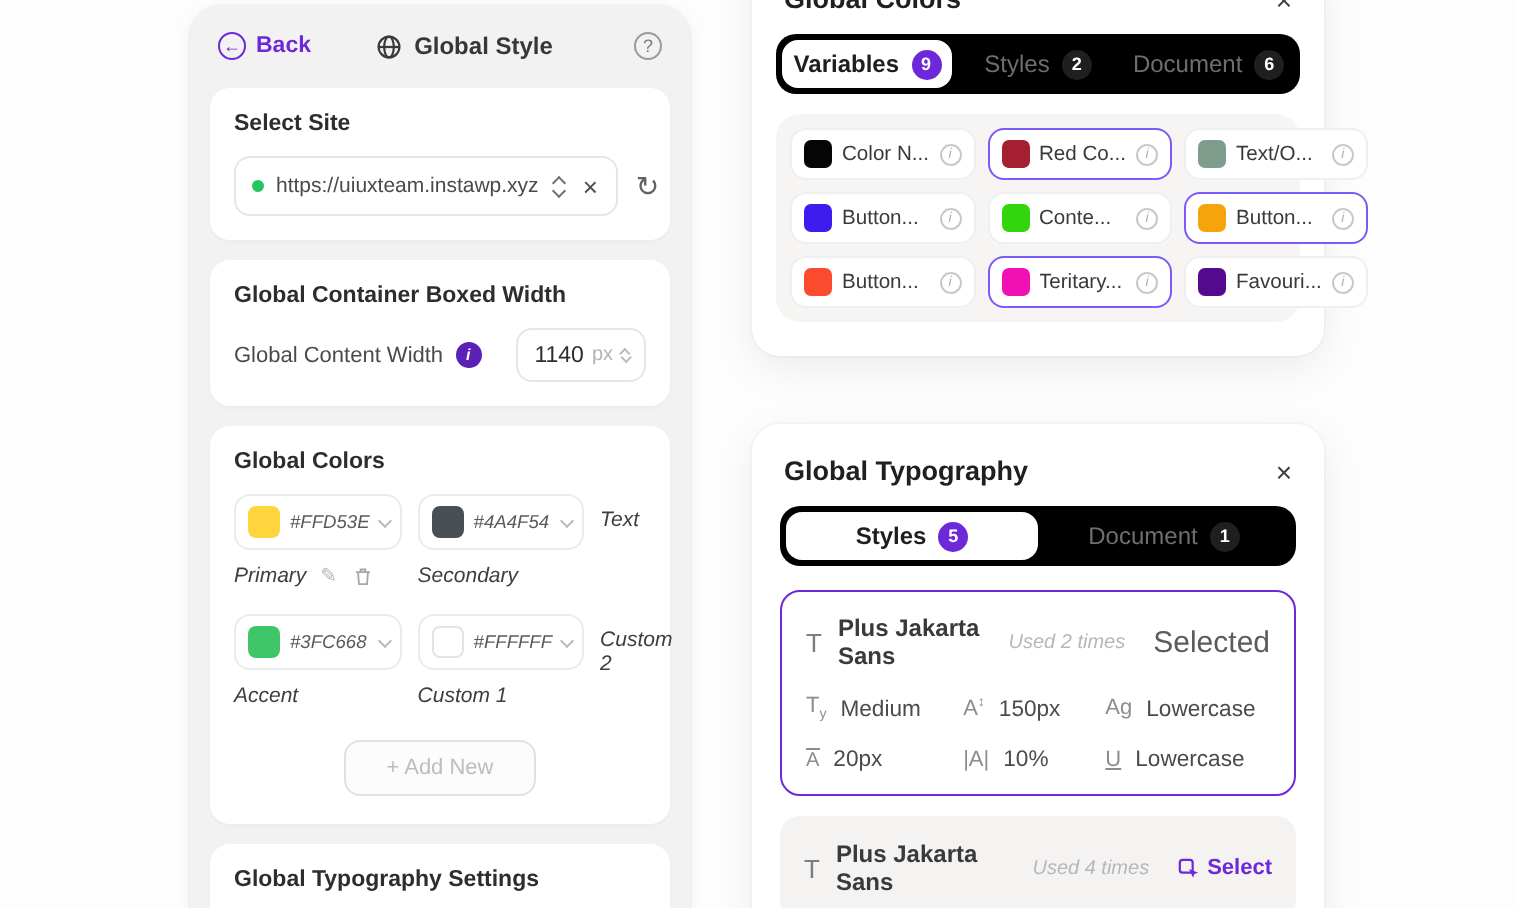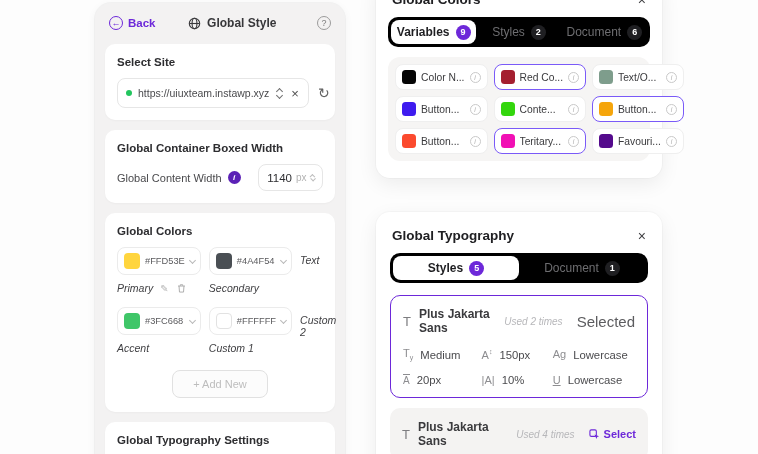--- a/index.html
+++ b/index.html
@@ -42,21 +42,21 @@
   .mini-input { display:flex; align-items:center; gap:4px; border:1px solid #e6e6e6; border-radius:8px;
     height:27px; padding:0 8px; }
   .mini-val { font-size:11.5px; color:#2e2e31; }
   .mini-unit { font-size:10px; color:#b3b3b3; }
   .mini-step { display:flex; flex-direction:column; gap:0; }
   .mini-step .chv { width:3.5px; height:3.5px; border-width:1px; border-color:#bdbdbd; }
 
   .sw-grid { display:grid; grid-template-columns:repeat(3,1fr); column-gap:8px; row-gap:13px; }
   .sw-cell {}
   .sw-pill { display:flex; align-items:center; gap:5px; border:1px solid #ebebeb; border-radius:8px;
-    height:28px; padding:0 5px 0 6px; background:#fff; cursor:pointer; }
+    height:28px; padding:0 5px 0 6px; background:#fff; cursor:pointer;font-style:italic; }
   .sw-chip { width:16px; height:16px; border-radius:4px; flex:none; }
   .sw-chip.bordered { border:1px solid #e2e2e2; }
   .sw-hex { flex:1; font-size:9.3px; color:#5a5a5d; white-space:nowrap; }
   .sw-pill .chv { border-color:#b9b9b9; }
   .sw-label-row { display:flex; align-items:center; gap:7px; margin-top:7px;
     font-size:10.5px; color:#3e3e41;font-style:italic; }
   .mini-ico { width:11px; height:11px; flex:none; cursor:pointer; }
   .add-new { display:block; margin:16px auto 2px; width:96px; height:28px; border:1px solid #e1e1e1;
     border-radius:8px; background:#fcfcfc; color:#bdbdbd; font-size:11px; font-family:inherit; cursor:pointer; }
   .info-ring { width:11px; height:11px; border:1px solid #c9c9c9; border-radius:50%; color:#b3b3b3;

